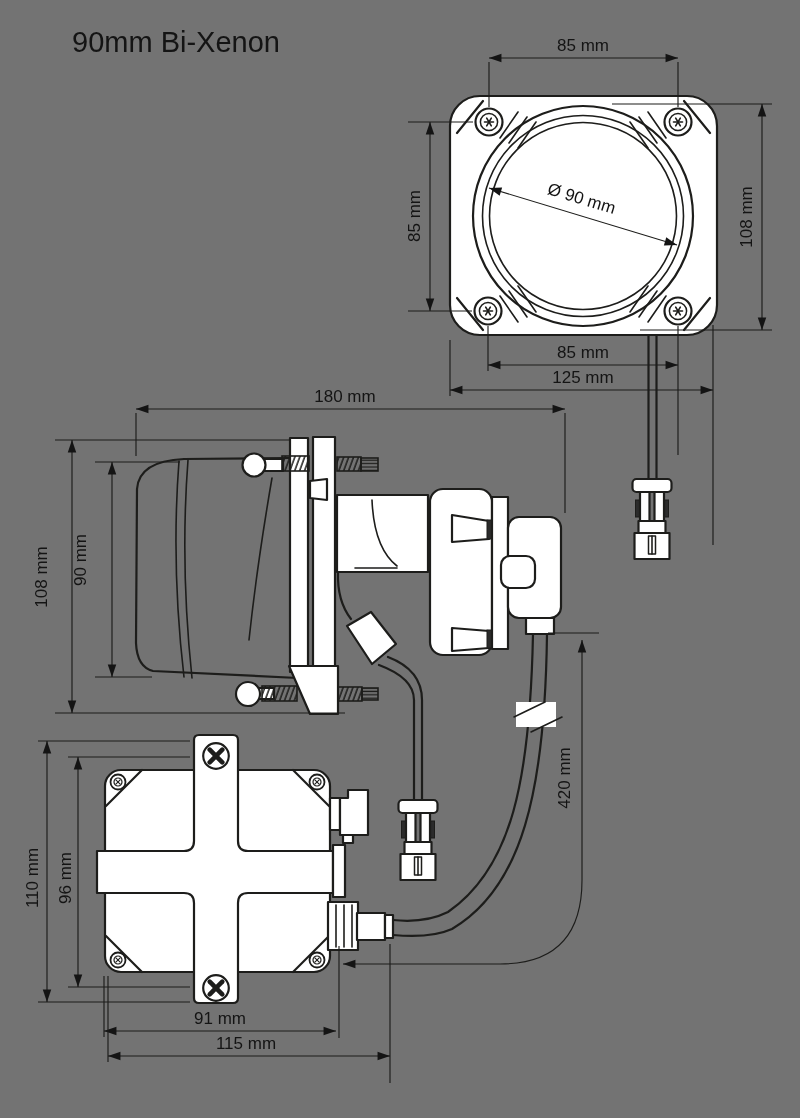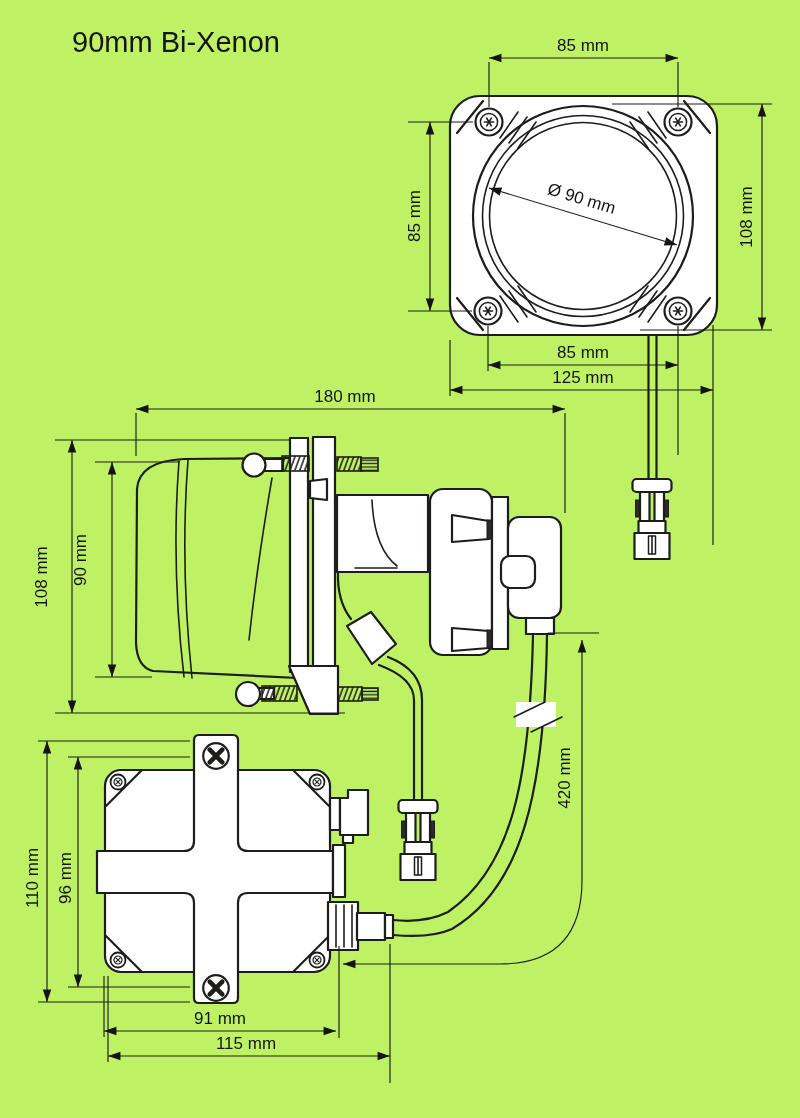--- a/index.html
+++ b/index.html
@@ -1,16 +1,16 @@
 <!DOCTYPE html>
 <html><head>
 <meta charset="utf-8">
 <style>
   html,body{margin:0;padding:0;background:#fff;}
-  .canvas{position:relative;width:800px;height:1118px;background:#bef264;overflow:hidden;
+  .canvas{position:relative;width:800px;height:1118px;background:#737373;overflow:hidden;
           font-family:"Liberation Sans", sans-serif;}
   svg{display:block}
   .o2{fill:none;stroke:#1d1d1b;stroke-width:2.2;stroke-linecap:round;stroke-linejoin:round}
   .o2f{fill:#fff;stroke:#1d1d1b;stroke-width:2.2;stroke-linejoin:round}
   .o1{fill:none;stroke:#1d1d1b;stroke-width:1.6;stroke-linecap:round}
   .o1f{fill:#fff;stroke:#1d1d1b;stroke-width:1.5;stroke-linejoin:round}
   .diml{fill:none;stroke:#1d1d1b;stroke-width:1.15}
   .hatchr{fill:url(#hatch);stroke:#1d1d1b;stroke-width:1.6}
   .ridger{fill:url(#ridges);stroke:#1d1d1b;stroke-width:1.6}
   .seal{fill:#2b2b2b;stroke:#1d1d1b;stroke-width:1}

